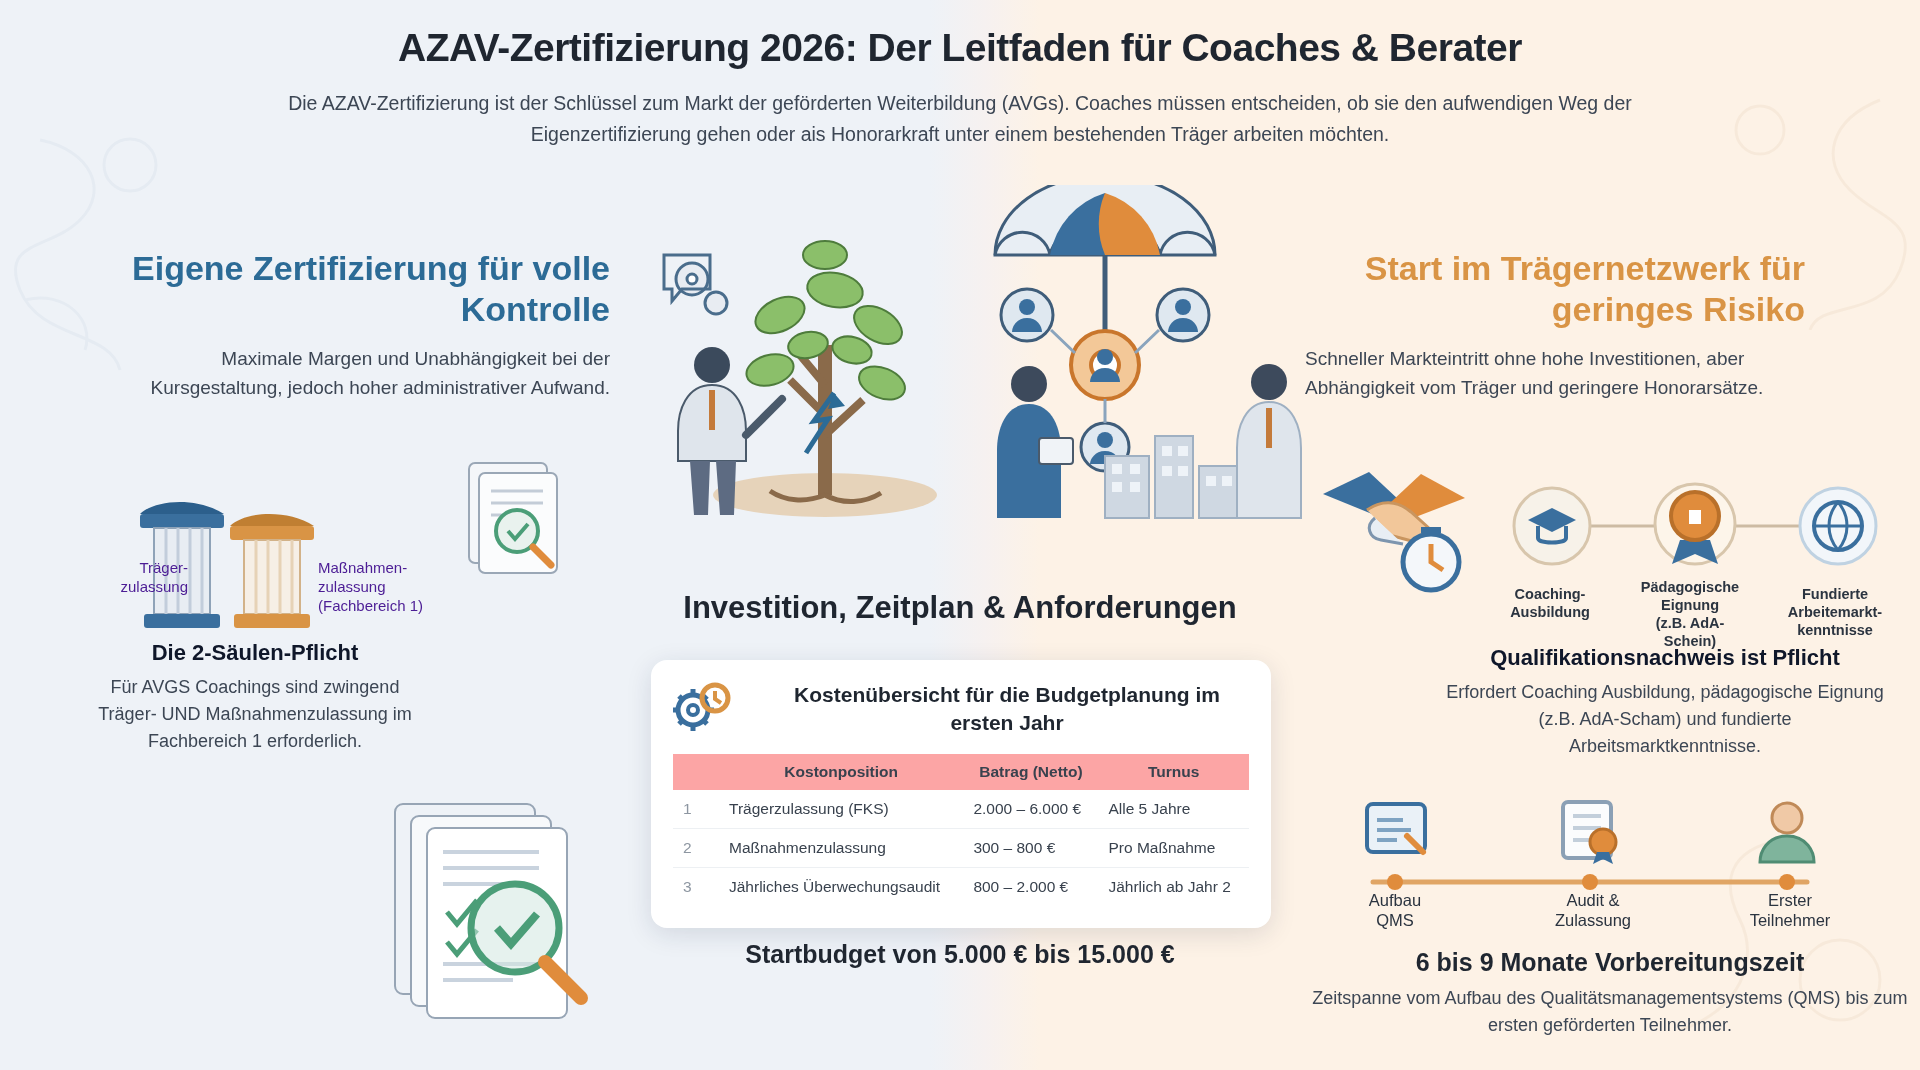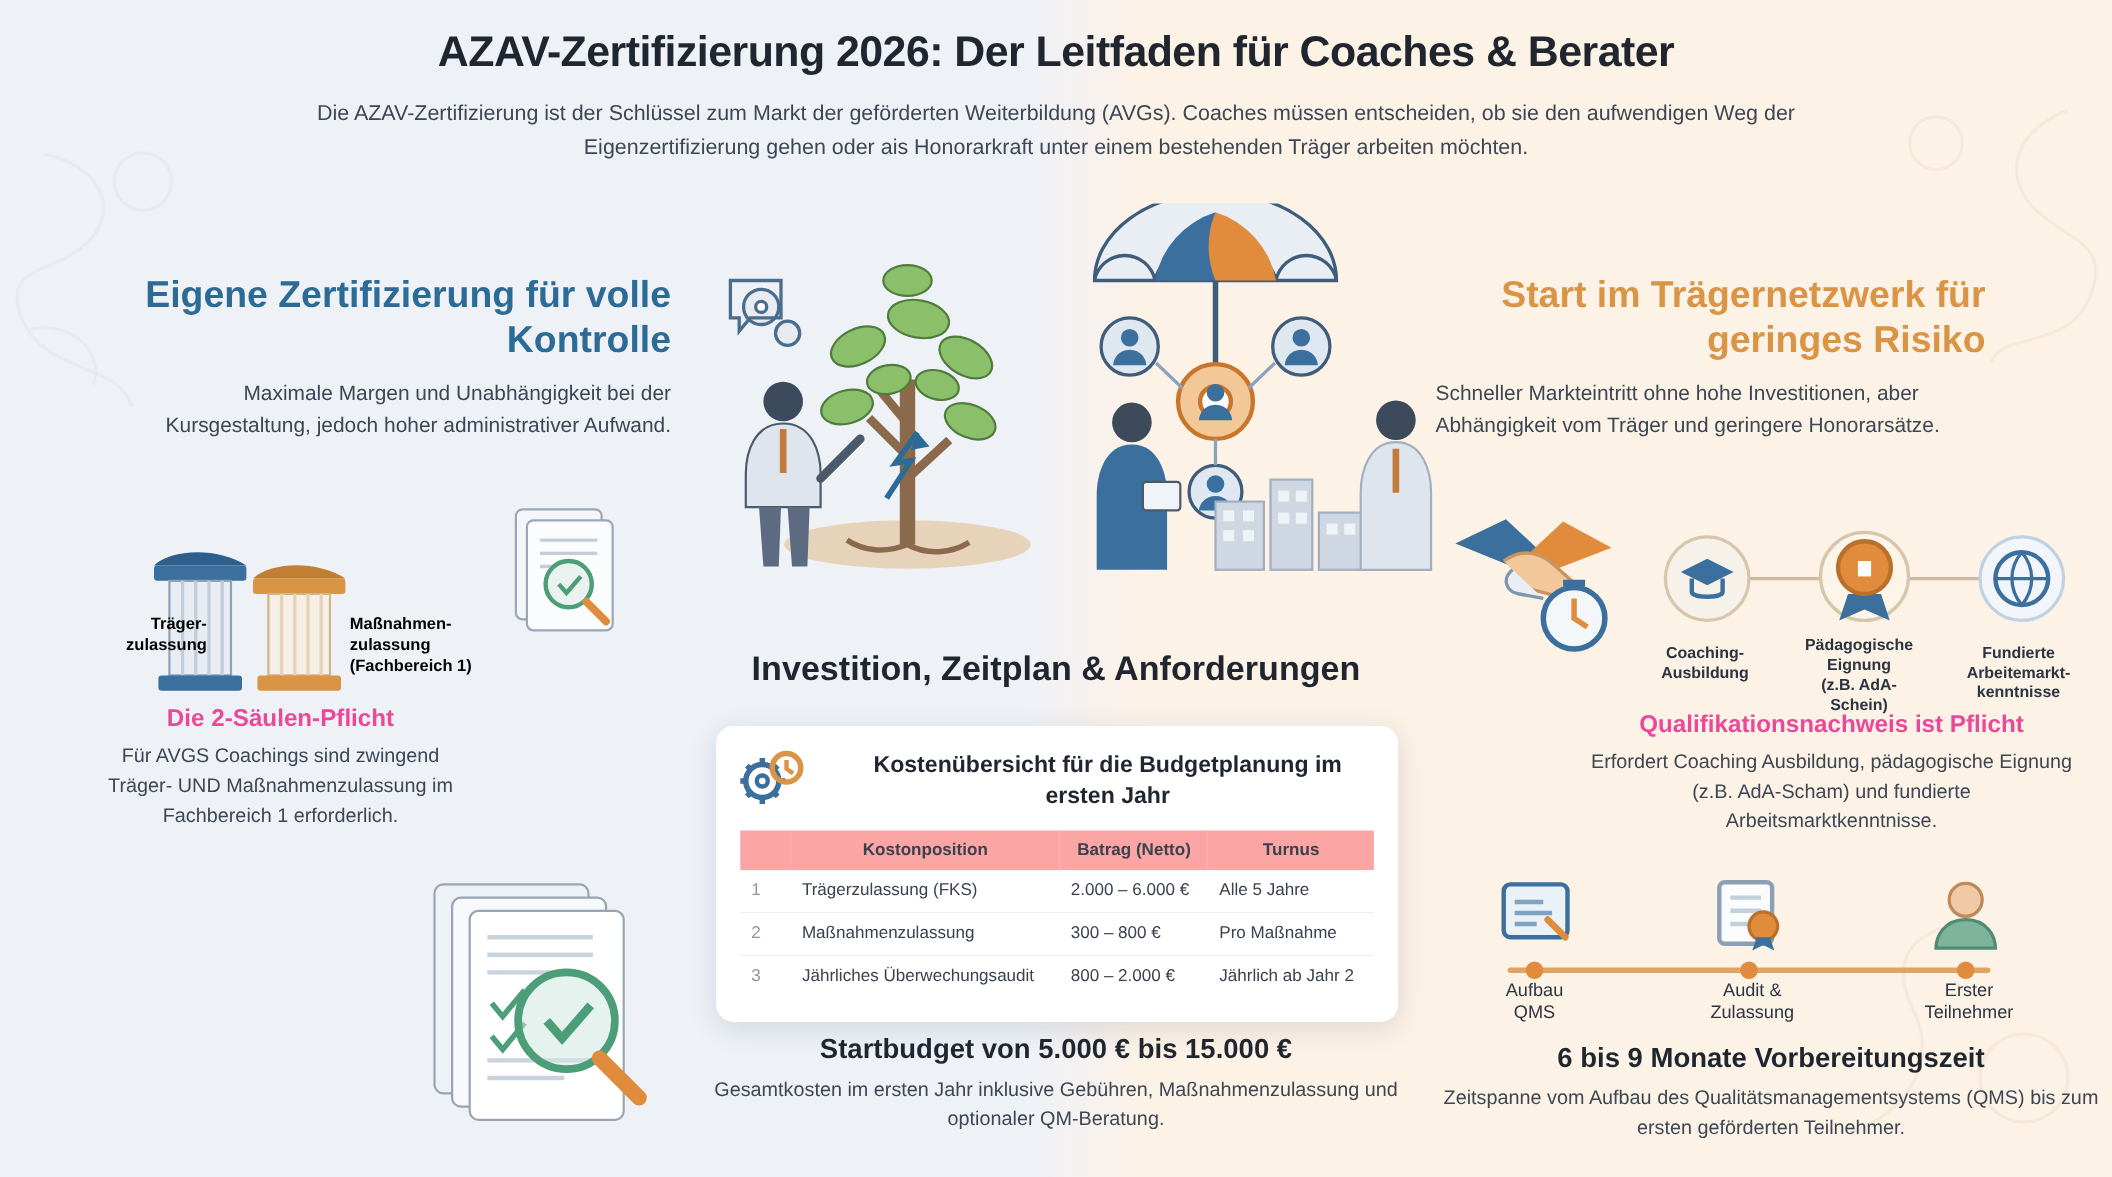--- a/index.html
+++ b/index.html
@@ -30,21 +30,21 @@
   .col-head h2{margin:0;font-size:34px;line-height:41px;font-weight:bold;text-align:right;}
   .col-head p{margin:14px 0 0;font-size:19px;line-height:29px;color:#3c4654;}
 
   #left-head{left:120px;top:248px;width:490px;text-align:right;}
   #left-head h2{color:#2c6b96;}
   #right-head{left:1305px;top:248px;width:500px;text-align:left;}
   #right-head h2{color:#d99445;}
 
   
   .cap{position:absolute;}
-  .cap .cap-title{font-size:22px;font-weight:bold;color:#ec4899;margin:0 0 8px;}
+  .cap .cap-title{font-size:22px;font-weight:bold;color:#0f172a;margin:0 0 8px;}
   .cap .cap-text{font-size:18px;line-height:27px;color:#3c4654;margin:0;}
 
   
   .center-title{position:absolute;left:610px;top:590px;width:700px;text-align:center;
     font-size:31px;font-weight:bold;color:#1f2630;}
 
   
   .card{position:absolute;left:651px;top:660px;width:620px;background:#ffffff;
     border-radius:16px;box-shadow:0 6px 26px rgba(20,40,70,.13);padding:20px 22px 22px;box-sizing:border-box;}
   .card-head{display:flex;align-items:center;gap:32px;margin-bottom:16px;text-align:center;}
@@ -58,21 +58,21 @@
   td.amount{white-space:nowrap;}
 
   .center-foot{position:absolute;left:640px;top:940px;width:640px;text-align:center;}
   .center-foot .bold{font-size:25px;font-weight:bold;color:#1f2630;margin:0 0 8px;}
   .center-foot .txt{font-size:18px;line-height:27px;color:#3c4654;margin:0;}
 
   
   .tl-label{position:absolute;text-align:center;font-size:16.5px;font-weight:normal;color:#2b3440;line-height:20px;}
 
   
-  .pillar-label{position:absolute;font-size:15px;font-weight:bold;line-height:19px;color:#000000;}
+  .pillar-label{position:absolute;font-size:15px;font-weight:normal;line-height:19px;color:#4c1d95;}
 
   
   .badge-label{position:absolute;text-align:center;font-size:14.5px;font-weight:bold;line-height:18px;color:#2b3440;}
 </style>
 </head>
 <body>
 
 <div class="canvas">
 
   <div class="bg-left"></div>
@@ -311,21 +311,20 @@
           <td>Jährliches Überwechungsaudit</td>
           <td class="amount">800 – 2.000 €</td>
           <td>Jährlich ab Jahr 2</td>
         </tr>
       </tbody>
     </table>
   </div>
 
   <div class="center-foot">
     <p class="bold">Startbudget von 5.000 € bis 15.000 €</p>
-    <p class="txt">Gesamtkosten im ersten Jahr inklusive Gebühren, Maßnahmenzulassung und optionaler QM-Beratung.</p>
   </div>
 
   <div class="deco" style="left:1315px;top:440px;opacity:1;">
     <svg width="190" height="160" viewBox="0 0 190 160">
       <path d="M8 54 l46 -22 l30 28 l-22 16z" fill="#3a6f9e"></path>
       <path d="M150 58 l-44 -24 l-30 28 l22 16z" fill="#e08c3c"></path>
       <path d="M52 70 c14 -10 30 -10 44 2 l20 18 c6 6 2 16 -8 14 l-30 -8" fill="#f2c79a" stroke="#c9955f" stroke-width="3"></path>
       <path d="M60 78 c-10 8 -6 20 6 22 l22 4" fill="#e8eef4" stroke="#7d95ae" stroke-width="3"></path>
       <g>
         <circle cx="116" cy="122" r="28" fill="#f4f7fa" stroke="#3a6f9e" stroke-width="5"></circle>

